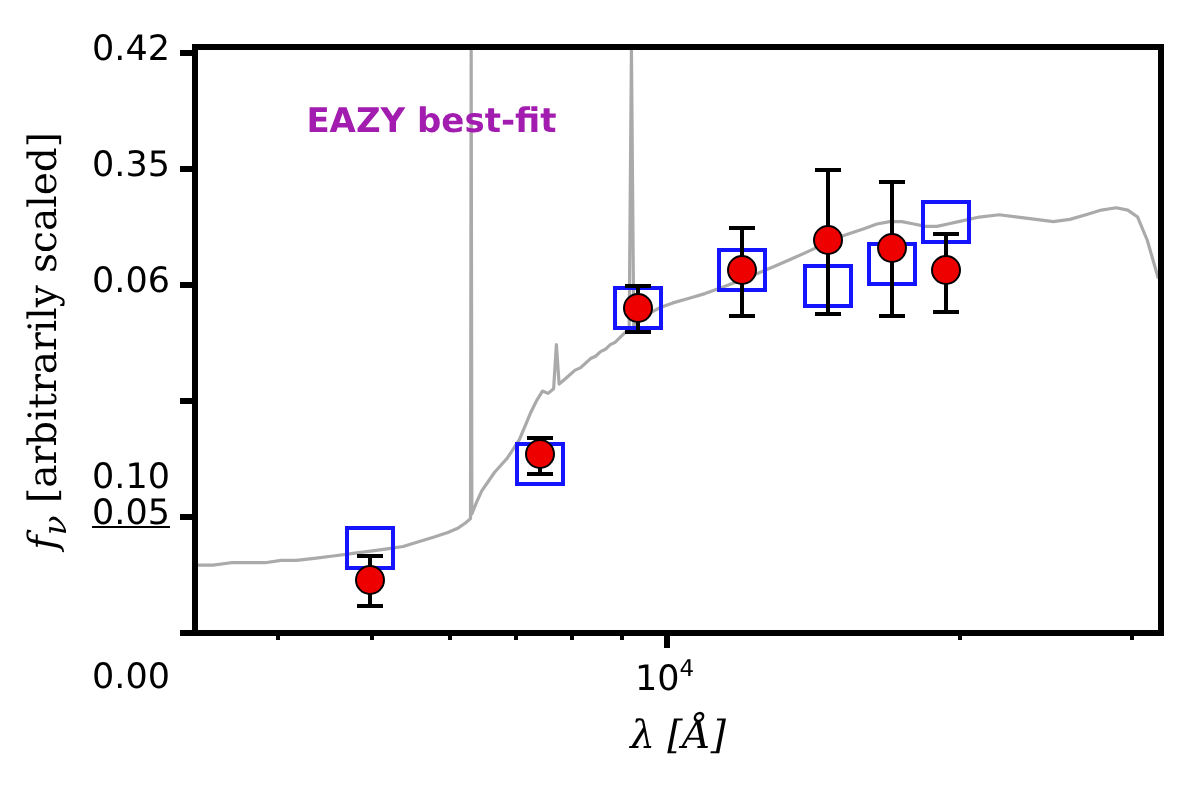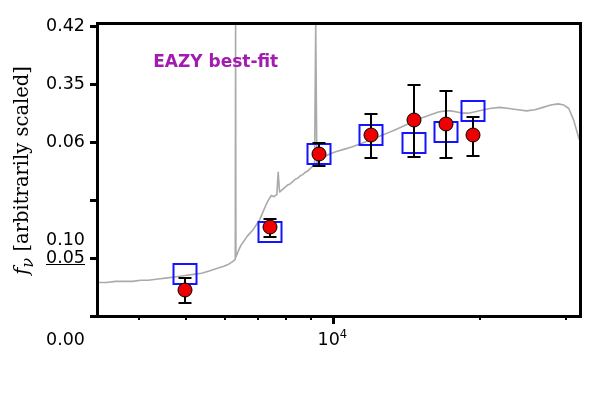--- a/index.html
+++ b/index.html
@@ -48,20 +48,24 @@
 
 <div id="fig">
 
   <div id="ylabel">
     <span>
       <span class="mi">f</span><sub class="mi">ν</sub>
       <span>[arbitrarily scaled]</span>
     </span>
   </div>
 
+  <div id="xlabel">
+    <span class="mi">λ</span>
+    <span class="mi">[Å]</span>
+  </div>
 
   <div id="plot-area">
     <div id="clip">
       <svg id="spec" width="480" height="290">
         <polyline id="spec-path" fill="none" stroke="#aaaaaa" stroke-width="1.6" stroke-linejoin="round" stroke-linecap="round" points="0.00,257.52 7.51,257.52 16.54,256.36 25.20,256.36 33.52,256.36 41.52,255.20 49.24,255.20 59.11,254.04 68.54,252.88 77.56,251.72 86.22,250.56 94.54,249.40 102.55,248.24 110.26,245.92 117.71,243.60 124.90,241.28 130.14,238.96 133.56,236.64 136.26,234.32 136.59,0.00 136.93,232.00 139.25,226.20 141.88,220.40 145.12,215.76 148.31,211.12 151.45,207.64 154.55,204.16 157.60,199.52 160.61,194.88 163.58,187.92 166.50,180.96 169.39,175.16 172.23,170.52 175.04,171.68 177.82,169.36 179.19,147.32 180.55,167.04 183.26,164.72 185.93,162.40 188.56,160.08 191.16,158.92 193.73,156.60 196.28,154.28 198.79,153.12 201.27,150.80 203.72,149.64 206.14,147.32 208.54,146.16 210.91,143.84 213.25,141.52 215.57,140.36 216.72,0.00 217.87,138.04 219.00,136.88 220.14,135.72 222.38,133.40 226.80,131.08 231.13,128.76 237.46,126.44 245.62,124.12 253.48,121.80 262.91,118.32 271.94,114.84 280.60,111.36 288.92,107.88 296.92,104.40 304.64,100.92 312.08,97.44 319.27,93.96 326.23,91.64 332.96,89.32 339.49,87.00 345.82,85.84 351.97,85.84 357.95,87.00 363.76,88.16 369.42,88.16 374.93,87.00 380.30,85.84 390.65,83.52 400.52,82.36 409.95,83.52 418.97,84.68 427.63,85.84 435.95,84.68 443.96,82.36 451.67,80.04 459.12,78.88 464.89,80.04 469.82,83.52 474.63,95.12 480.00,113.68"></polyline>
       </svg>
       <div id="marks">
           <div class="model-pt" style="left: 86.2px; top: 249.4px; border-color: rgb(20, 20, 255);"></div>
           <div class="model-pt" style="left: 170.8px; top: 206.5px; border-color: rgb(20, 20, 255);"></div>
           <div class="model-pt" style="left: 220.1px; top: 128.8px; border-color: rgb(20, 20, 255);"></div>

